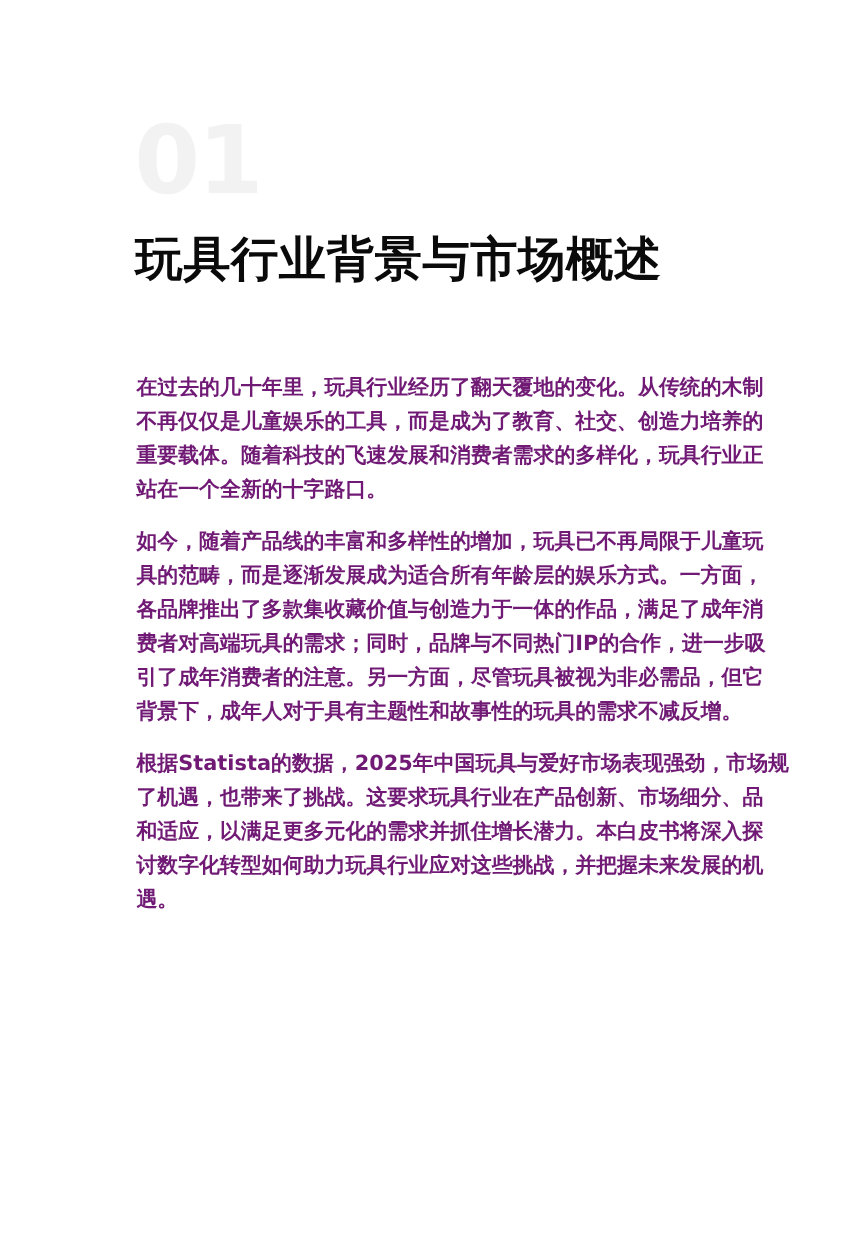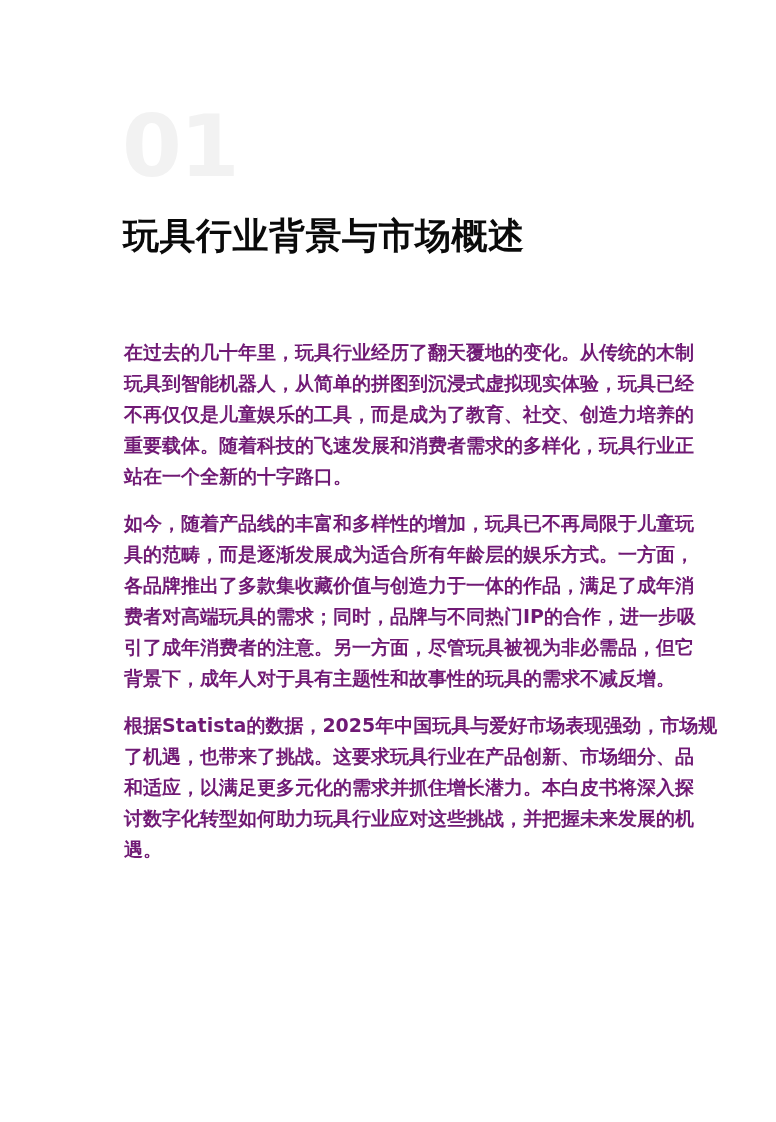--- a/index.html
+++ b/index.html
@@ -25,21 +25,21 @@
       line-height: 92px;
       color: #f2f2f2;
       letter-spacing: -2px;
       margin: 0;
     }
     .page-title {
       position: absolute;
       left: 123px;
       top: 207px;
       margin: 0;
-      font-size: 36px;
+      font-size: 43px;
       line-height: 58px;
       font-weight: 700;
       color: #0a0a0a;
       white-space: nowrap;
       letter-spacing: 0.5px;
     }
     .body {
       position: absolute;
       left: 124px;
       top: 337px;
@@ -59,21 +59,20 @@
   </style>
 </head>
 <body>
 
 <div class="section-number">01</div>
 <h1 class="page-title">玩具行业背景与市场概述</h1>
 
 <div class="body">
   <p class="para">
     <span class="line">在过去的几十年里，玩具行业经历了翻天覆地的变化。从传统的木制</span>
-    <span class="line">玩具到智能机器人，从简单的拼图到沉浸式虚拟现实体验，玩具已经</span>
     <span class="line">不再仅仅是儿童娱乐的工具，而是成为了教育、社交、创造力培养的</span>
     <span class="line">重要载体。随着科技的飞速发展和消费者需求的多样化，玩具行业正</span>
     <span class="line">站在一个全新的十字路口。</span>
   </p>
   <p class="para">
     <span class="line">如今，随着产品线的丰富和多样性的增加，玩具已不再局限于儿童玩</span>
     <span class="line">具的范畴，而是逐渐发展成为适合所有年龄层的娱乐方式。一方面，</span>
     <span class="line">各品牌推出了多款集收藏价值与创造力于一体的作品，满足了成年消</span>
     <span class="line">费者对高端玩具的需求；同时，品牌与不同热门IP的合作，进一步吸</span>
     <span class="line">引了成年消费者的注意。另一方面，尽管玩具被视为非必需品，但它</span>

